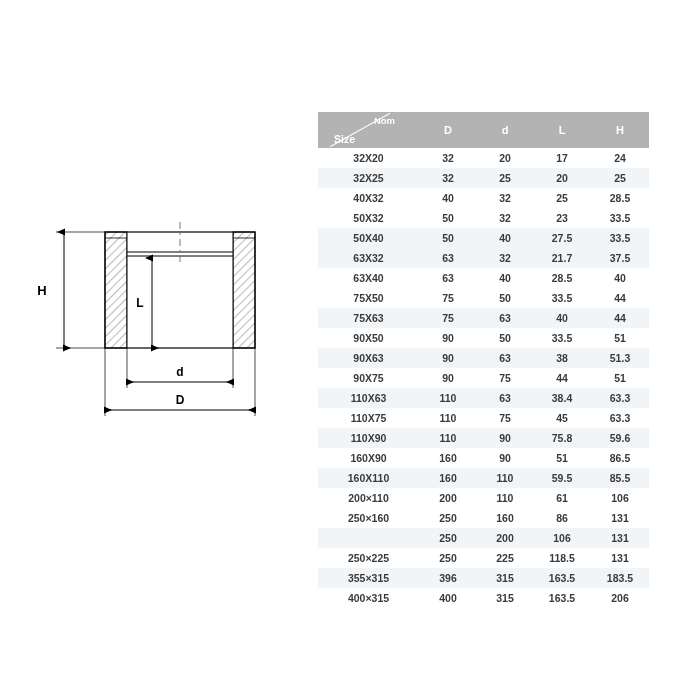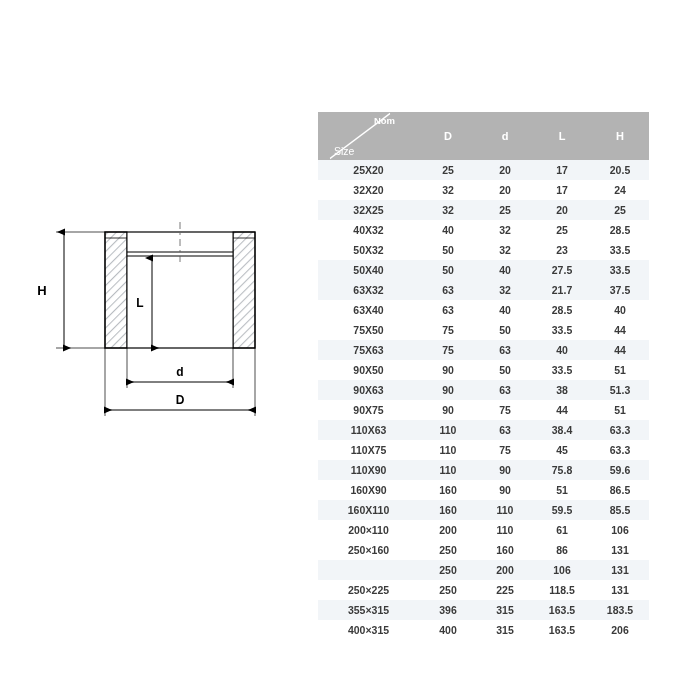--- a/index.html
+++ b/index.html
@@ -60,35 +60,35 @@
   }
   table.spec col.c-size { width: 101px; }
   table.spec col.c-d    { width: 58px; }
   table.spec col.c-dd   { width: 56px; }
   table.spec col.c-l    { width: 58px; }
   table.spec col.c-h    { width: 58px; }
 
   
   .size-head {
     position: relative;
-    height: 48px;
+    height: 36px;
   }
   .size-head .nom {
     position: absolute;
     right: 24px;
     top: 3px;
     font-size: 9.5px;
     font-weight: bold;
   }
   .size-head .siz {
     position: absolute;
     left: 16px;
     bottom: 3px;
     font-size: 10.5px;
-    font-weight: normal;
+    font-weight: bold;
     margin-top: 27px;
   }
   .size-head .slash {
     position: absolute;
     left: 0; top: 0;
     width: 100%; height: 100%;
   }
 </style>
 </head>
 <body>
@@ -181,27 +181,20 @@
             <span class="siz">Size</span>
           </div>
         </th>
         <th>D</th>
         <th>d</th>
         <th>L</th>
         <th>H</th>
       </tr>
     </thead>
     <tbody id="spec-body">
-        <tr class="odd">
-          <td>25X20</td>
-          <td>25</td>
-          <td>20</td>
-          <td>17</td>
-          <td>20.5</td>
-        </tr>
         <tr class="even">
           <td>32X20</td>
           <td>32</td>
           <td>20</td>
           <td>17</td>
           <td>24</td>
         </tr>
         <tr class="odd">
           <td>32X25</td>
           <td>32</td>

